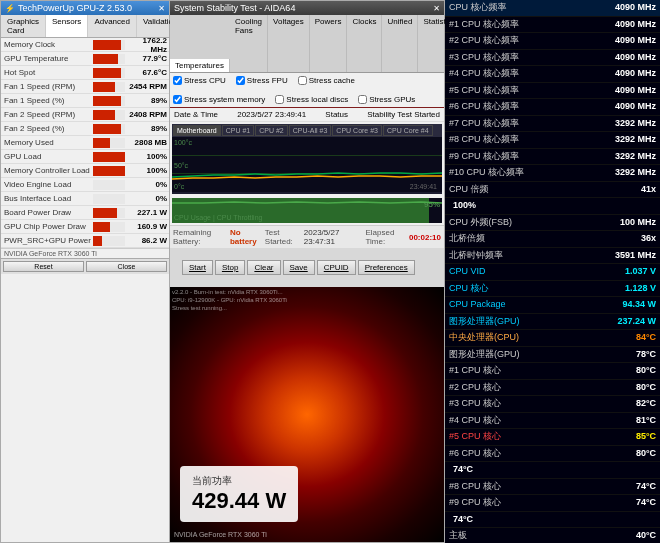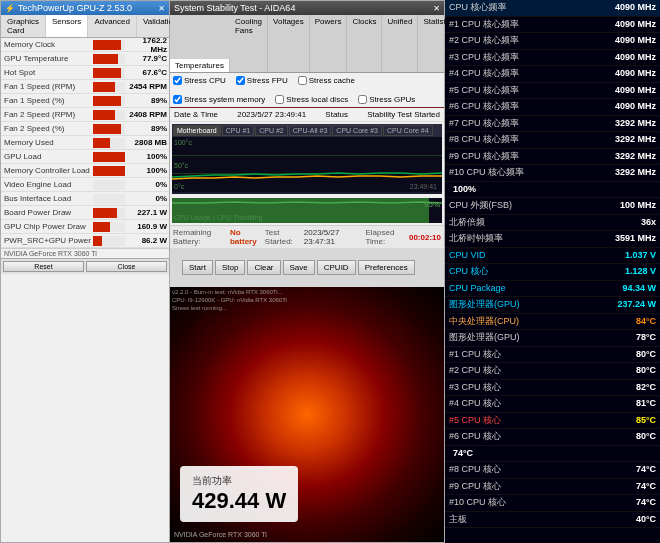--- a/index.html
+++ b/index.html
@@ -254,20 +254,21 @@
       border-top: 1px solid #ccc;
     }
     .battery-label { color: #555; }
     .battery-no { color: #cc3300; font-weight: bold; font-size: 8px; }
 
     .action-btn-row {
       display: flex;
       padding: 12px;
       gap: 2px;
       background: #d8d8d8;
+      text-decoration: underline;
     }
     .action-btn {
       padding: 2px 6px;
       font-size: 8px;
       background: linear-gradient(to bottom, #f0f0f0, #d0d0d0);
       border: 1px solid #999;
       cursor: pointer;
     }
 
     .bottom-image {
@@ -633,20 +634,24 @@
     </div>
     <div class="monitor-row ">
       <span class="monitor-label">#9 CPU 核心频率</span>
       <span class="monitor-value white">3292 MHz</span>
     </div>
     <div class="monitor-row ">
       <span class="monitor-label">#10 CPU 核心频率</span>
       <span class="monitor-value white">3292 MHz</span>
     </div>
     <div class="monitor-row ">
+      <span class="monitor-label">CPU 倍频</span>
+      <span class="monitor-value white">41x</span>
+    </div>
+    <div class="monitor-row ">
       <span class="monitor-value white">100%</span>
     </div>
     <div class="monitor-row ">
       <span class="monitor-label">CPU 外频(FSB)</span>
       <span class="monitor-value white">100 MHz</span>
     </div>
     <div class="monitor-row ">
       <span class="monitor-label">北桥倍频</span>
       <span class="monitor-value white">36x</span>
     </div>
@@ -707,20 +712,19 @@
     </div>
     <div class="monitor-row ">
       <span class="monitor-label">#8 CPU 核心</span>
       <span class="monitor-value white">74°C</span>
     </div>
     <div class="monitor-row ">
       <span class="monitor-label">#9 CPU 核心</span>
       <span class="monitor-value white">74°C</span>
     </div>
     <div class="monitor-row ">
-      <span class="monitor-label">#10 CPU 核心</span>
       <span class="monitor-value white">74°C</span>
     </div>
     <div class="monitor-row ">
       <span class="monitor-label">主板</span>
       <span class="monitor-value white">40°C</span>
     </div>
   </div>
 
 </body></html>

